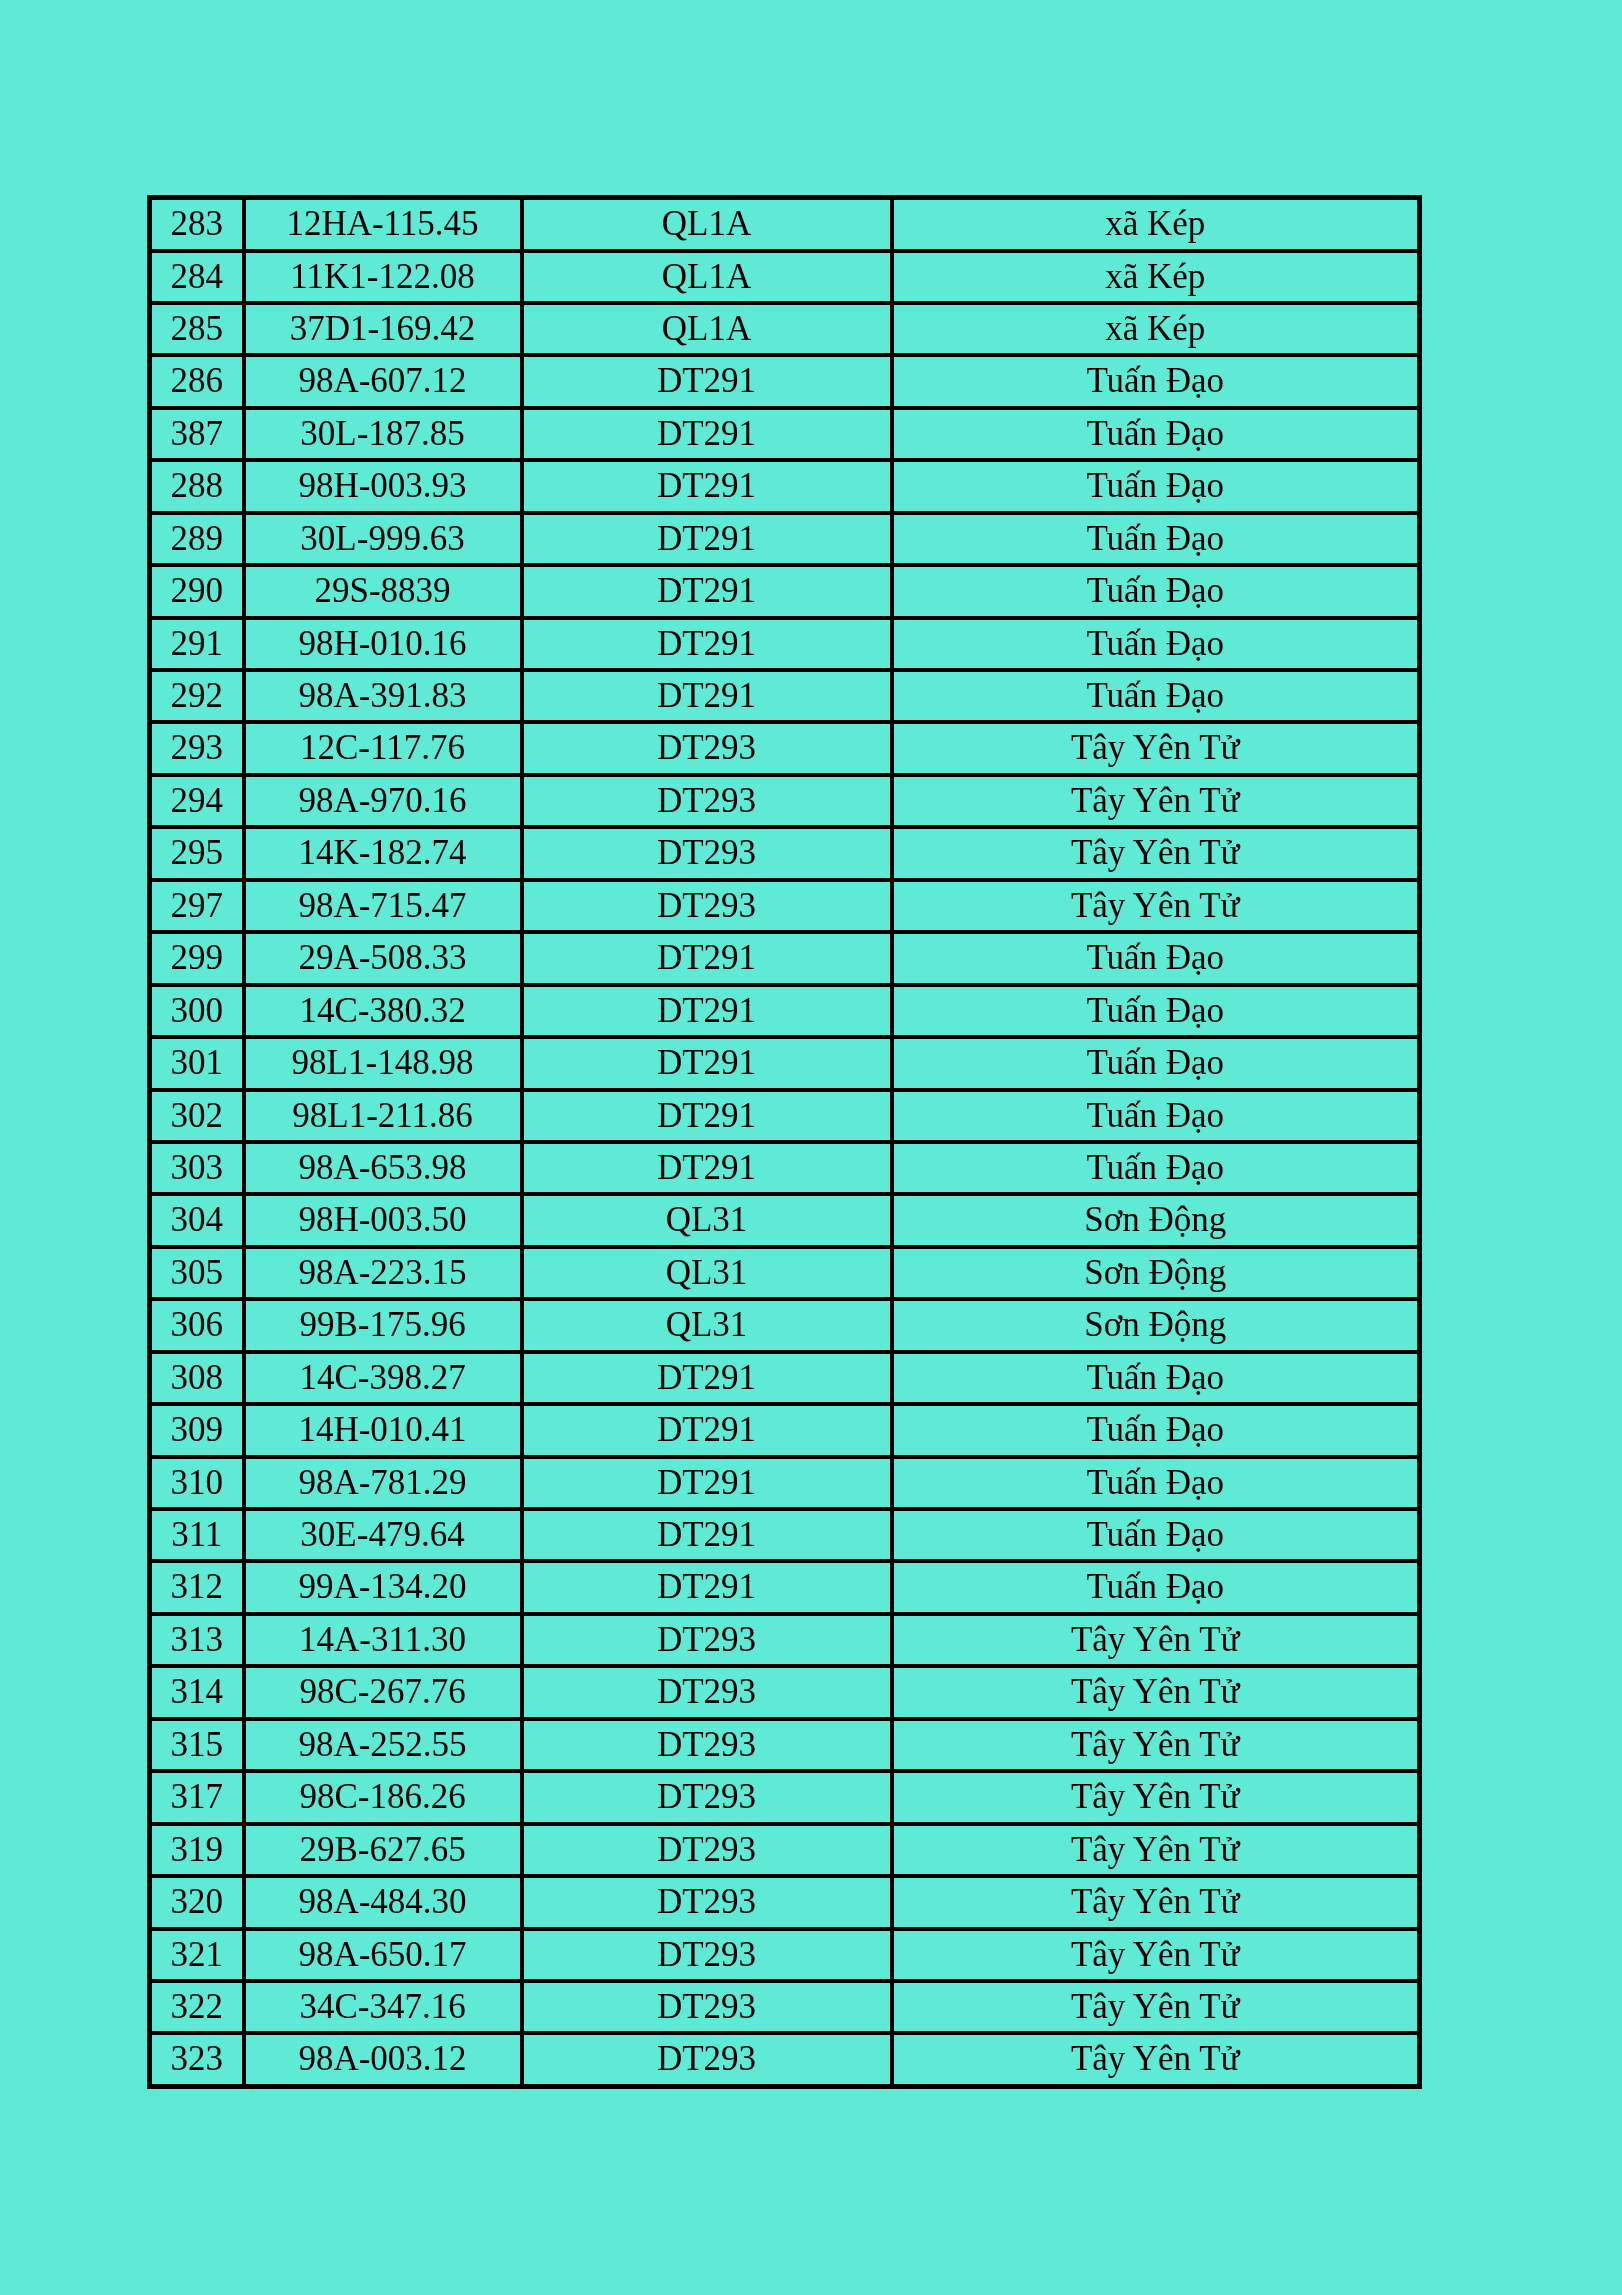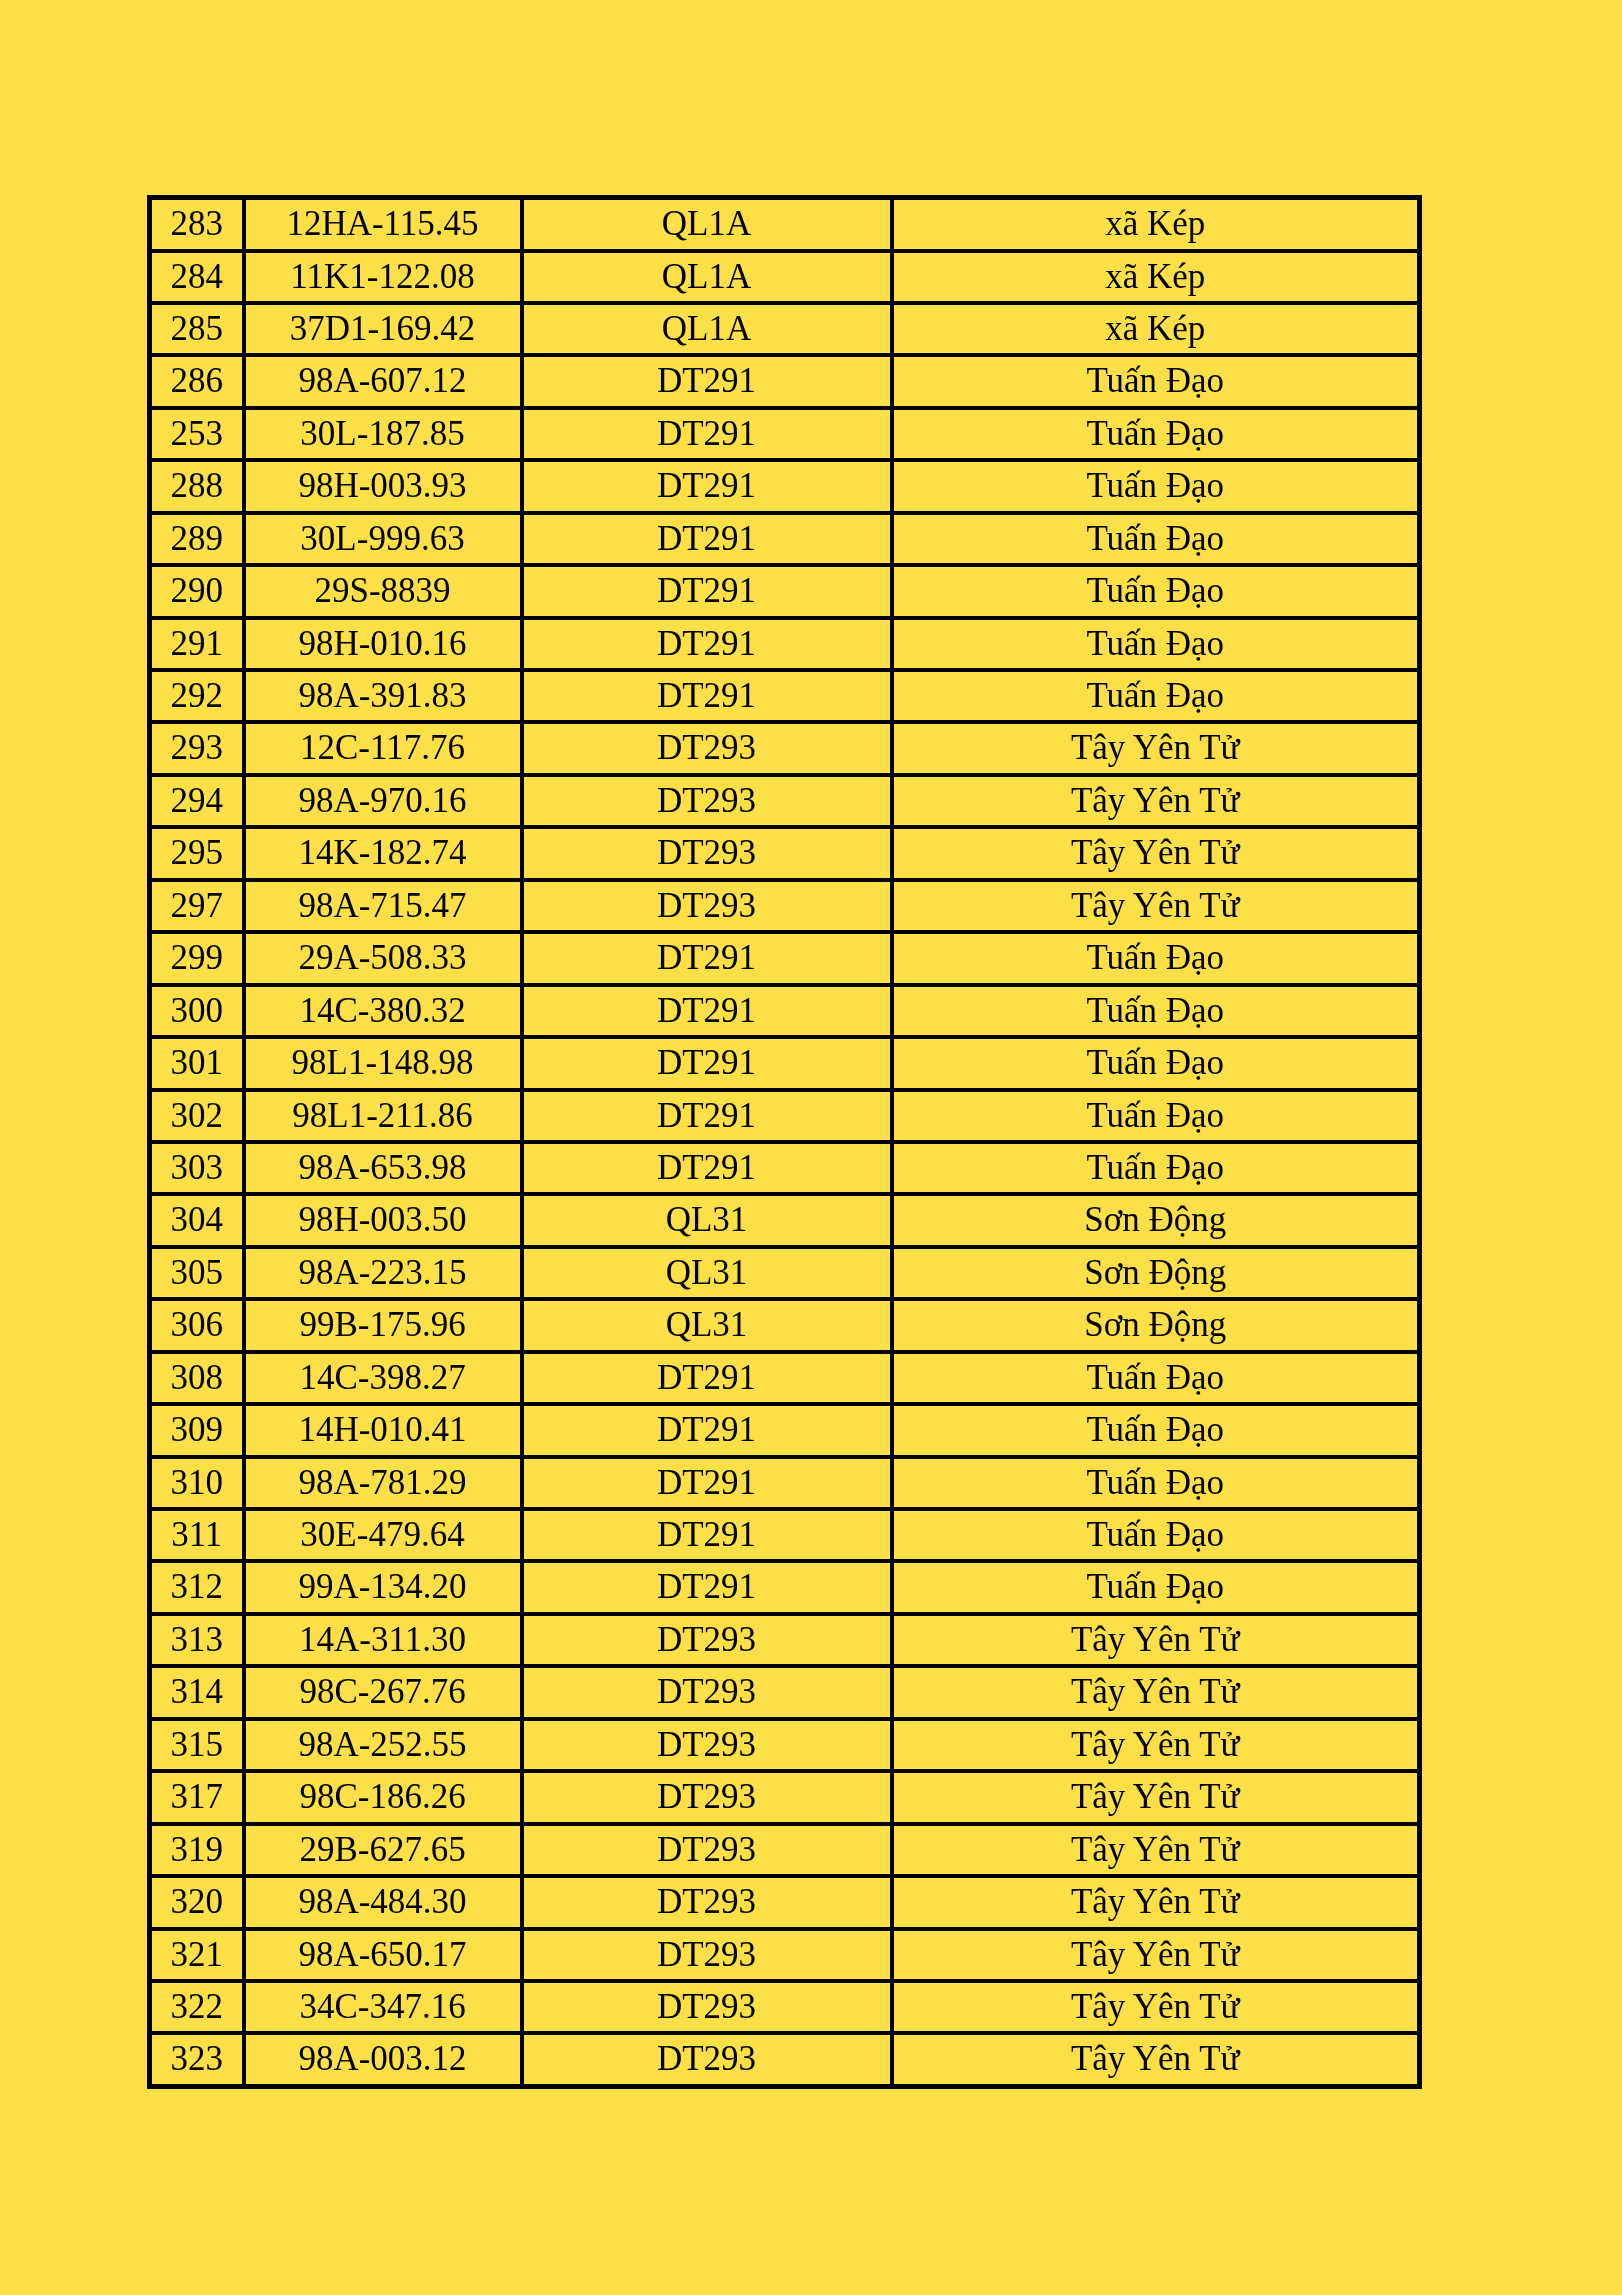--- a/index.html
+++ b/index.html
@@ -11,21 +11,21 @@
     height: 2295px;
     background: #ffffff;
     position: relative;
     font-family: "Liberation Serif", serif;
   }
   .sheet {
     position: absolute;
     left: 0; top: 0;
     width: 1623px;
     height: 2295px;
-    background: #fde047;
+    background: #5eead4;
   }
   table.vehicle-table {
     position: absolute;
     left: 147px;
     top: 195px;
     width: 1270px;
     height: 1894px;
     border-collapse: collapse;
     table-layout: fixed;
     border: 5.9px solid #000000;
@@ -73,21 +73,21 @@
         <td>QL1A</td>
         <td>xã Kép</td>
       </tr>
         <tr style="">
         <td>286</td>
         <td>98A-607.12</td>
         <td>DT291</td>
         <td>Tuấn Đạo</td>
       </tr>
         <tr style="">
-        <td>253</td>
+        <td>387</td>
         <td>30L-187.85</td>
         <td>DT291</td>
         <td>Tuấn Đạo</td>
       </tr>
         <tr style="">
         <td>288</td>
         <td>98H-003.93</td>
         <td>DT291</td>
         <td>Tuấn Đạo</td>
       </tr>

